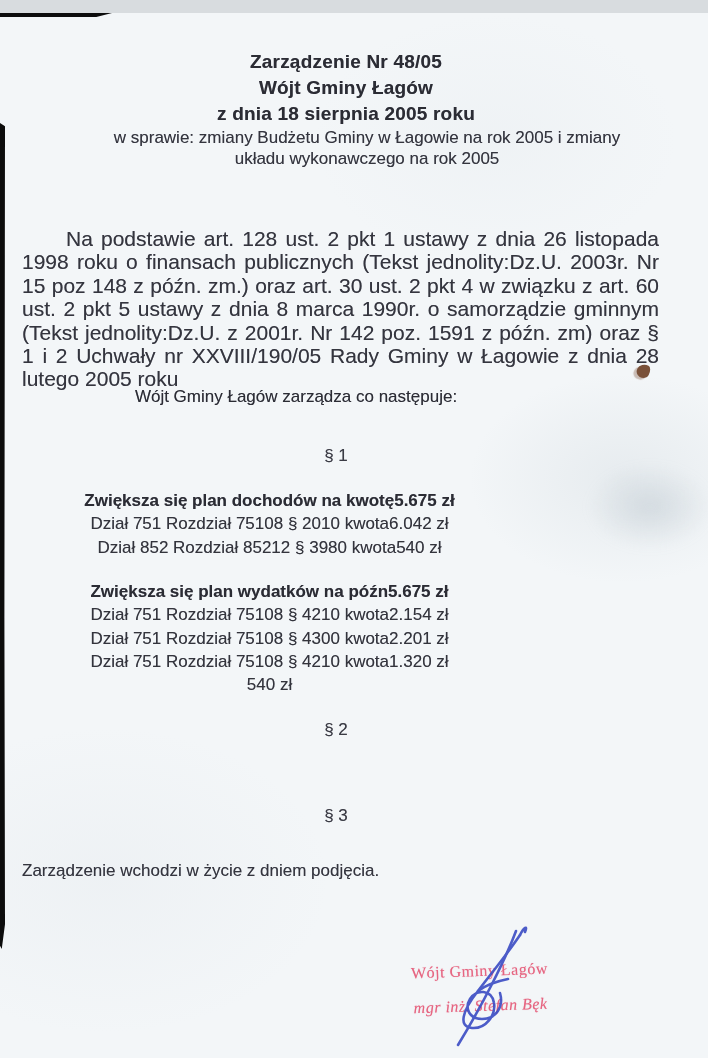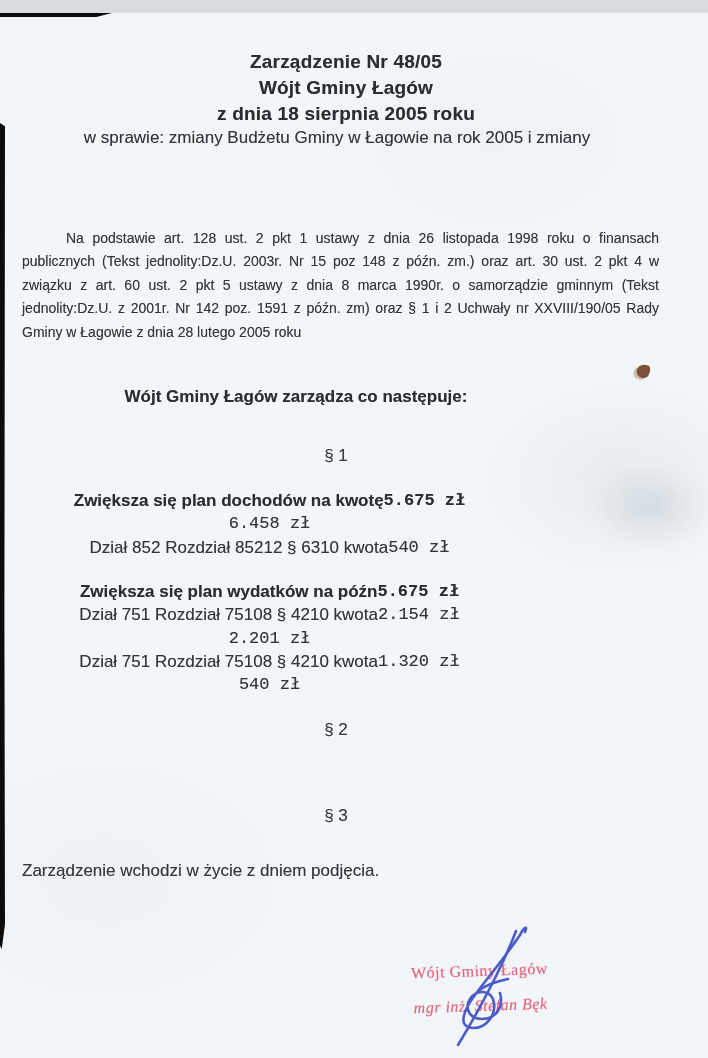--- a/index.html
+++ b/index.html
@@ -16,41 +16,41 @@
       radial-gradient(ellipse 260px 180px at 70% 12%, rgba(200,210,218,0.10), transparent 70%),
       #f3f6f8;
   }
   .abs{position:absolute;}
   .soft{text-shadow:0 0 0.6px rgba(45,45,65,0.45);}
 
   
   .title-block{top:36px;left:10px;width:672px;text-align:center;
     font-weight:bold;font-size:19px;line-height:26px;color:#2b2c34;letter-spacing:0.2px;}
   .subject-block{top:114px;left:0px;width:674px;text-align:center;
-    font-size:17px;line-height:21px;color:#34353e;}
+    font-size:17px;line-height:21px;color:#34353e;padding-left:30px;}
 
   
   .preamble{top:214px;left:22px;width:637px;
-    font-size:14px;line-height:23.4px;text-align:justify;text-indent:44px;color:#34353e;}
+    font-size:21px;line-height:23.4px;text-align:justify;text-indent:44px;color:#34353e;}
   .decree{top:372px;left:22px;width:628px;padding-right:80px;box-sizing:border-box;
-    text-align:center;font-weight:bold;font-size:17px;line-height:24px;color:#2b2c34;}
+    text-align:center;font-weight:normal;font-size:17px;line-height:24px;color:#2b2c34;}
 
   
   .para-heading{left:22px;width:628px;text-align:center;font-size:17px;line-height:21px;color:#3a3b44;}
   .h-s1{top:432px;}
   .h-s2{top:706px;}
   .h-s3{top:792px;}
 
   
   .amount-table{left:22px;width:495px;font-size:17px;line-height:23.3px;}
   .t-income{top:476px;}
   .t-expense{top:567px;}
   .trow{display:flex;justify-content:center;}
   .trow .lbl{text-align:left;}
-  .trow .amt{text-align:right;font-family:Liberation Mono, monospace;}
+  .trow .amt{text-align:right;}
   .trow.hdr{font-weight:bold;color:#2b2c34;}
 
   .body-line{left:22px;width:640px;font-size:17px;line-height:23px;color:#34353e;}
   .b-s2{top:742px;}
   .b-s3{top:846px;}
 
   
   .stamp{top:940px;left:392px;width:176px;text-align:center;
     font-family:"Liberation Serif", serif;font-size:16px;line-height:35px;
     color:#e66581;letter-spacing:0.5px;transform:rotate(-2deg);
@@ -81,51 +81,54 @@
   <div class="abs smudge"></div>
   <div class="abs speck"></div>
 
   <div class="abs title-block soft">
     <div>Zarządzenie Nr 48/05</div>
     <div>Wójt Gminy Łagów</div>
     <div>z dnia 18 sierpnia 2005 roku</div>
   </div>
   <div class="abs subject-block soft">
     <div>w sprawie: zmiany Budżetu Gminy w Łagowie na rok 2005 i zmiany</div>
+    <div>układu wykonawczego na rok 2005</div>
   </div>
 
   <div class="abs preamble soft">Na podstawie art. 128 ust. 2 pkt 1 ustawy z dnia 26 listopada 1998 roku o finansach publicznych (Tekst jednolity:Dz.U. 2003r. Nr 15 poz 148 z późn. zm.) oraz art. 30 ust. 2 pkt 4 w związku z art. 60 ust. 2 pkt 5 ustawy z dnia 8 marca 1990r. o samorządzie gminnym (Tekst jednolity:Dz.U. z 2001r. Nr 142 poz. 1591 z późn. zm) oraz § 1 i 2 Uchwały nr XXVIII/190/05 Rady Gminy w Łagowie z dnia 28 lutego 2005 roku</div>
   <div class="abs decree soft">Wójt Gminy Łagów zarządza co następuje:</div>
 
   <div class="abs para-heading h-s1 soft">§ 1</div>
 
   <div class="abs amount-table t-income soft">
     <div class="trow hdr">
       <span class="lbl">Zwiększa się plan dochodów na kwotę</span>
       <span class="amt">5.675 zł</span>
     </div>
     <div class="trow">
-      <span class="amt">6.458 zł</span>
+      <span class="lbl">Dział 751 Rozdział 75108 § 2010 kwota</span>
+      <span class="amt">6.042 zł</span>
     </div>
     <div class="trow">
-      <span class="lbl">Dział 852 Rozdział 85212 § 6310 kwota</span>
+      <span class="lbl">Dział 852 Rozdział 85212 § 3980 kwota</span>
       <span class="amt">540 zł</span>
     </div>
   </div>
 
   <div class="abs amount-table t-expense soft">
     <div class="trow hdr">
       <span class="lbl">Zwiększa się plan wydatków na późn</span>
       <span class="amt">5.675 zł</span>
     </div>
     <div class="trow">
       <span class="lbl">Dział 751 Rozdział 75108 § 4210 kwota</span>
       <span class="amt">2.154 zł</span>
     </div>
     <div class="trow">
+      <span class="lbl">Dział 751 Rozdział 75108 § 4300 kwota</span>
       <span class="amt">2.201 zł</span>
     </div>
     <div class="trow">
       <span class="lbl">Dział 751 Rozdział 75108 § 4210 kwota</span>
       <span class="amt">1.320 zł</span>
     </div>
     <div class="trow">
       <span class="amt">540 zł</span>
     </div>
   </div>

